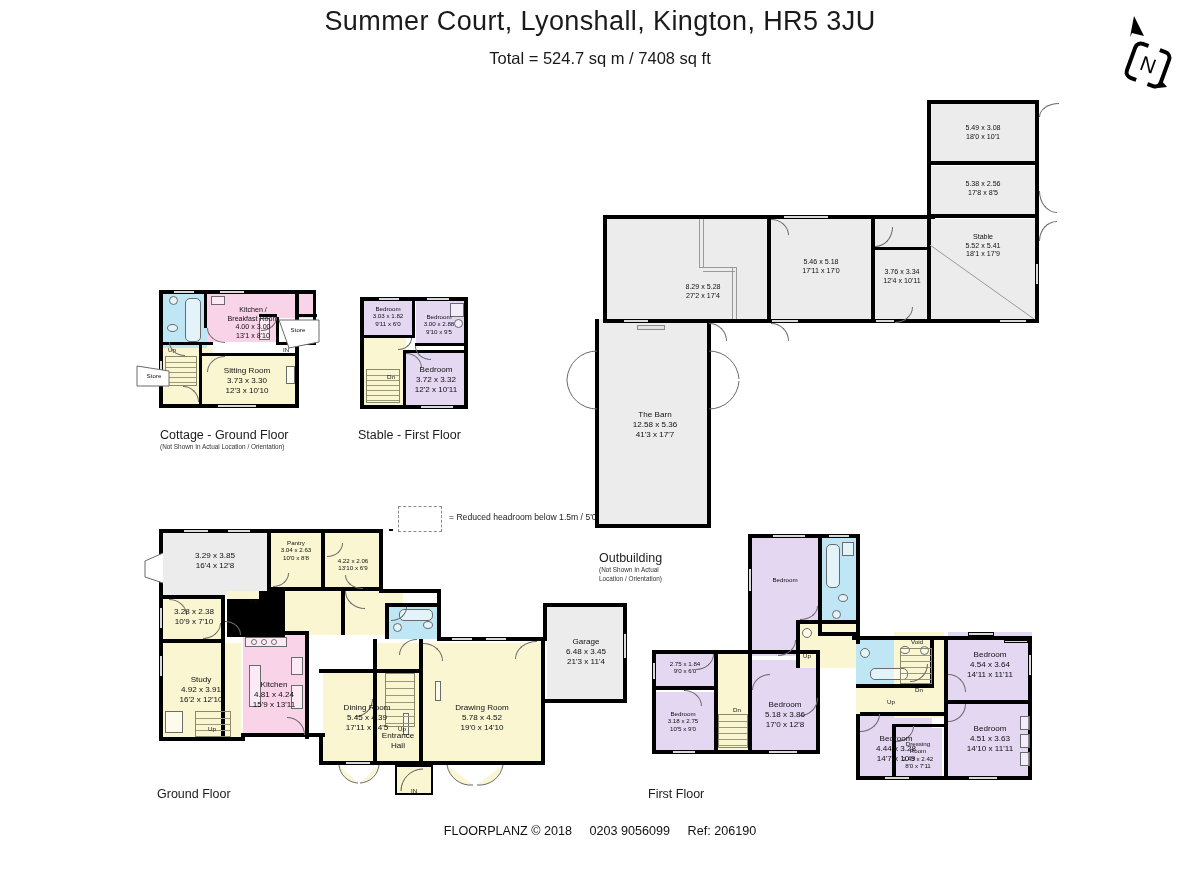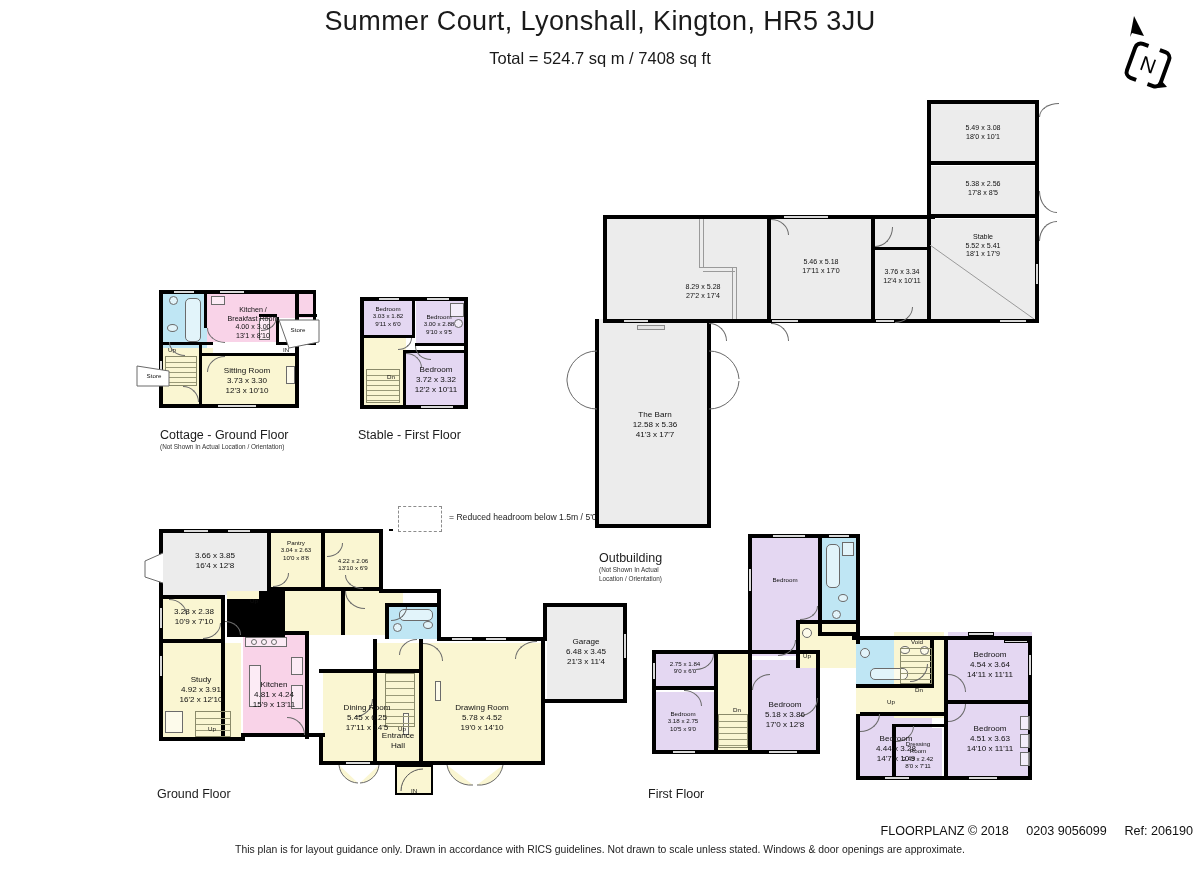--- a/index.html
+++ b/index.html
@@ -49,21 +49,21 @@
   
   .fx{position:absolute;box-sizing:border-box;border:1px solid #6b6b6b;background:rgba(255,255,255,.55);}
   .fxr{border-radius:50%;}
 
   
   #legend-box{left:398px;top:506px;width:44px;height:26px;
       border:1.3px dashed #8c8c8c;box-sizing:border-box;background:#fff;}
   #legend-text{left:449px;top:512px;font-size:8.6px;color:#222;white-space:nowrap;}
 
   
-  #footer-main{left:0;top:824px;width:1200px;text-align:right;font-size:12.6px;color:#111;}
+  #footer-main{left:0;top:824px;width:1200px;text-align:center;font-size:12.6px;color:#111;}
   #footer-main span{margin:0 7px;}
   #footer-disclaimer{left:0;top:843px;width:1200px;text-align:center;
       font-size:10.4px;line-height:14px;color:#1c1c1c;}
 </style>
 </head>
 <body>
 
 <div class="abs" id="plan-title">Summer Court, Lyonshall, Kington, HR5 3JU</div>
 
 <div class="abs" id="area-summary">
@@ -439,21 +439,21 @@
   </svg>
   <svg class="abs" style="left:290px;top:238px;" width="60" height="24">
     <path d="M2,2 A24,24 0 0 0 28,22 M58,2 A24,24 0 0 1 32,22" fill="#faf6d2" stroke="#6a6a6a" stroke-width="1"></path>
   </svg>
   <div class="abs" style="left:240px;top:240px;width:38px;height:30px;background:#faf6d2;border:2px solid #000;box-sizing:border-box;"></div>
   <svg class="abs" style="left:242px;top:242px;" width="34" height="26">
     <path d="M4,24 A22,22 0 0 1 26,2" fill="none" stroke="#555" stroke-width="1"></path>
   </svg>
 
   <div class="lbl mid" style="left:22px;top:26px;width:76px;">
-    <span class="d1">3.66 x 3.85</span>
+    <span class="d1">3.29 x 3.85</span>
     <span class="d2">16'4 x 12'8</span>
   </div>
   <div class="lbl tiny" style="left:116px;top:14px;width:50px;">
     <span class="nm">Pantry</span>
     <span class="d1">3.04 x 2.63</span>
     <span class="d2">10'0 x 8'8</span>
   </div>
   <div class="lbl tiny" style="left:170px;top:32px;width:56px;">
     <span class="d1">4.22 x 2.06</span>
     <span class="d2">13'10 x 6'9</span>
@@ -467,21 +467,21 @@
     <span class="d1">4.92 x 3.91</span>
     <span class="d2">16'2 x 12'10</span>
   </div>
   <div class="lbl mid" style="left:86px;top:155px;width:66px;">
     <span class="nm">Kitchen</span>
     <span class="d1">4.81 x 4.24</span>
     <span class="d2">15'9 x 13'11</span>
   </div>
   <div class="lbl mid" style="left:168px;top:178px;width:88px;">
     <span class="nm">Dining Room</span>
-    <span class="d1">5.45 x 6.25</span>
+    <span class="d1">5.45 x 4.39</span>
     <span class="d2">17'11 x 14'5</span>
   </div>
   <div class="lbl mid" style="left:218px;top:206px;width:50px;">
     <span class="nm">Entrance</span>
     <span class="nm">Hall</span>
   </div>
   <div class="lbl mid" style="left:272px;top:178px;width:110px;">
     <span class="nm">Drawing Room</span>
     <span class="d1">5.78 x 4.52</span>
     <span class="d2">19'0 x 14'10</span>
@@ -640,14 +640,13 @@
 </div>
 
 <div class="floorname" style="left:648px;top:787px;">First Floor</div>
 
 <div class="abs" id="footer-main">
   <span>FLOORPLANZ © 2018</span>
   <span>0203 9056099</span>
   <span>Ref: 206190</span>
 </div>
 <div class="abs" id="footer-disclaimer">
-  <div>This plan is for layout guidance only. Drawn in accordance with RICS guidelines. Not drawn to scale unless stated. Windows &amp; door openings are approximate.</div>
 </div>
 
 </body></html>

